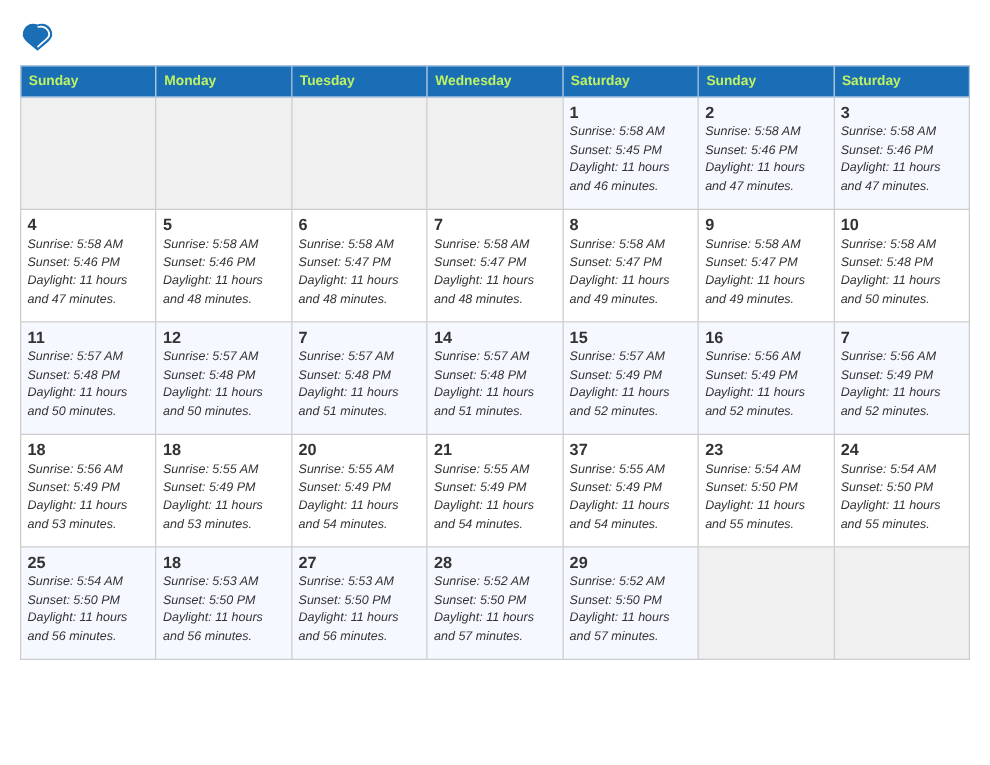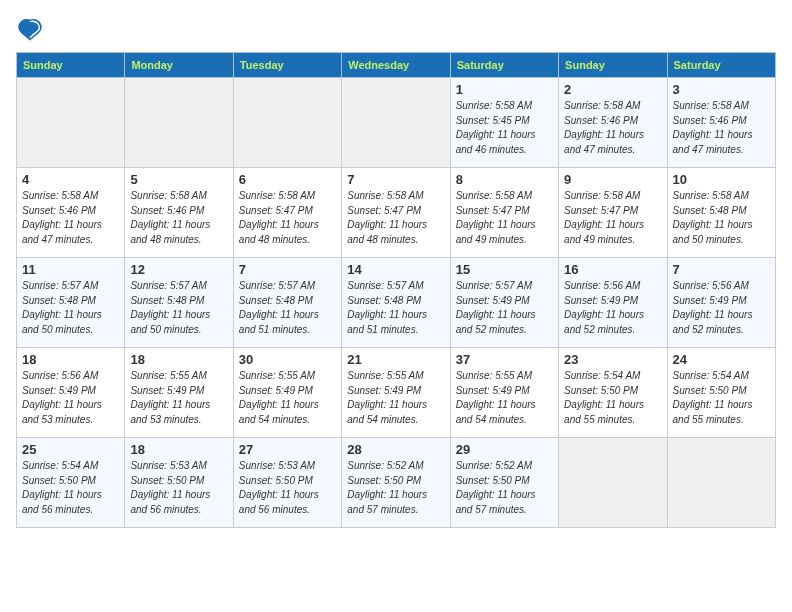--- a/index.html
+++ b/index.html
@@ -201,21 +201,21 @@
       <tr>
         <td>
           <div class="day-number">18</div>
           <div class="day-info">Sunrise: 5:56 AM<br>Sunset: 5:49 PM<br>Daylight: 11 hours and 53 minutes.</div>
         </td>
         <td>
           <div class="day-number">18</div>
           <div class="day-info">Sunrise: 5:55 AM<br>Sunset: 5:49 PM<br>Daylight: 11 hours and 53 minutes.</div>
         </td>
         <td>
-          <div class="day-number">30</div>
+          <div class="day-number">20</div>
           <div class="day-info">Sunrise: 5:55 AM<br>Sunset: 5:49 PM<br>Daylight: 11 hours and 54 minutes.</div>
         </td>
         <td>
           <div class="day-number">21</div>
           <div class="day-info">Sunrise: 5:55 AM<br>Sunset: 5:49 PM<br>Daylight: 11 hours and 54 minutes.</div>
         </td>
         <td>
           <div class="day-number">37</div>
           <div class="day-info">Sunrise: 5:55 AM<br>Sunset: 5:49 PM<br>Daylight: 11 hours and 54 minutes.</div>
         </td>

